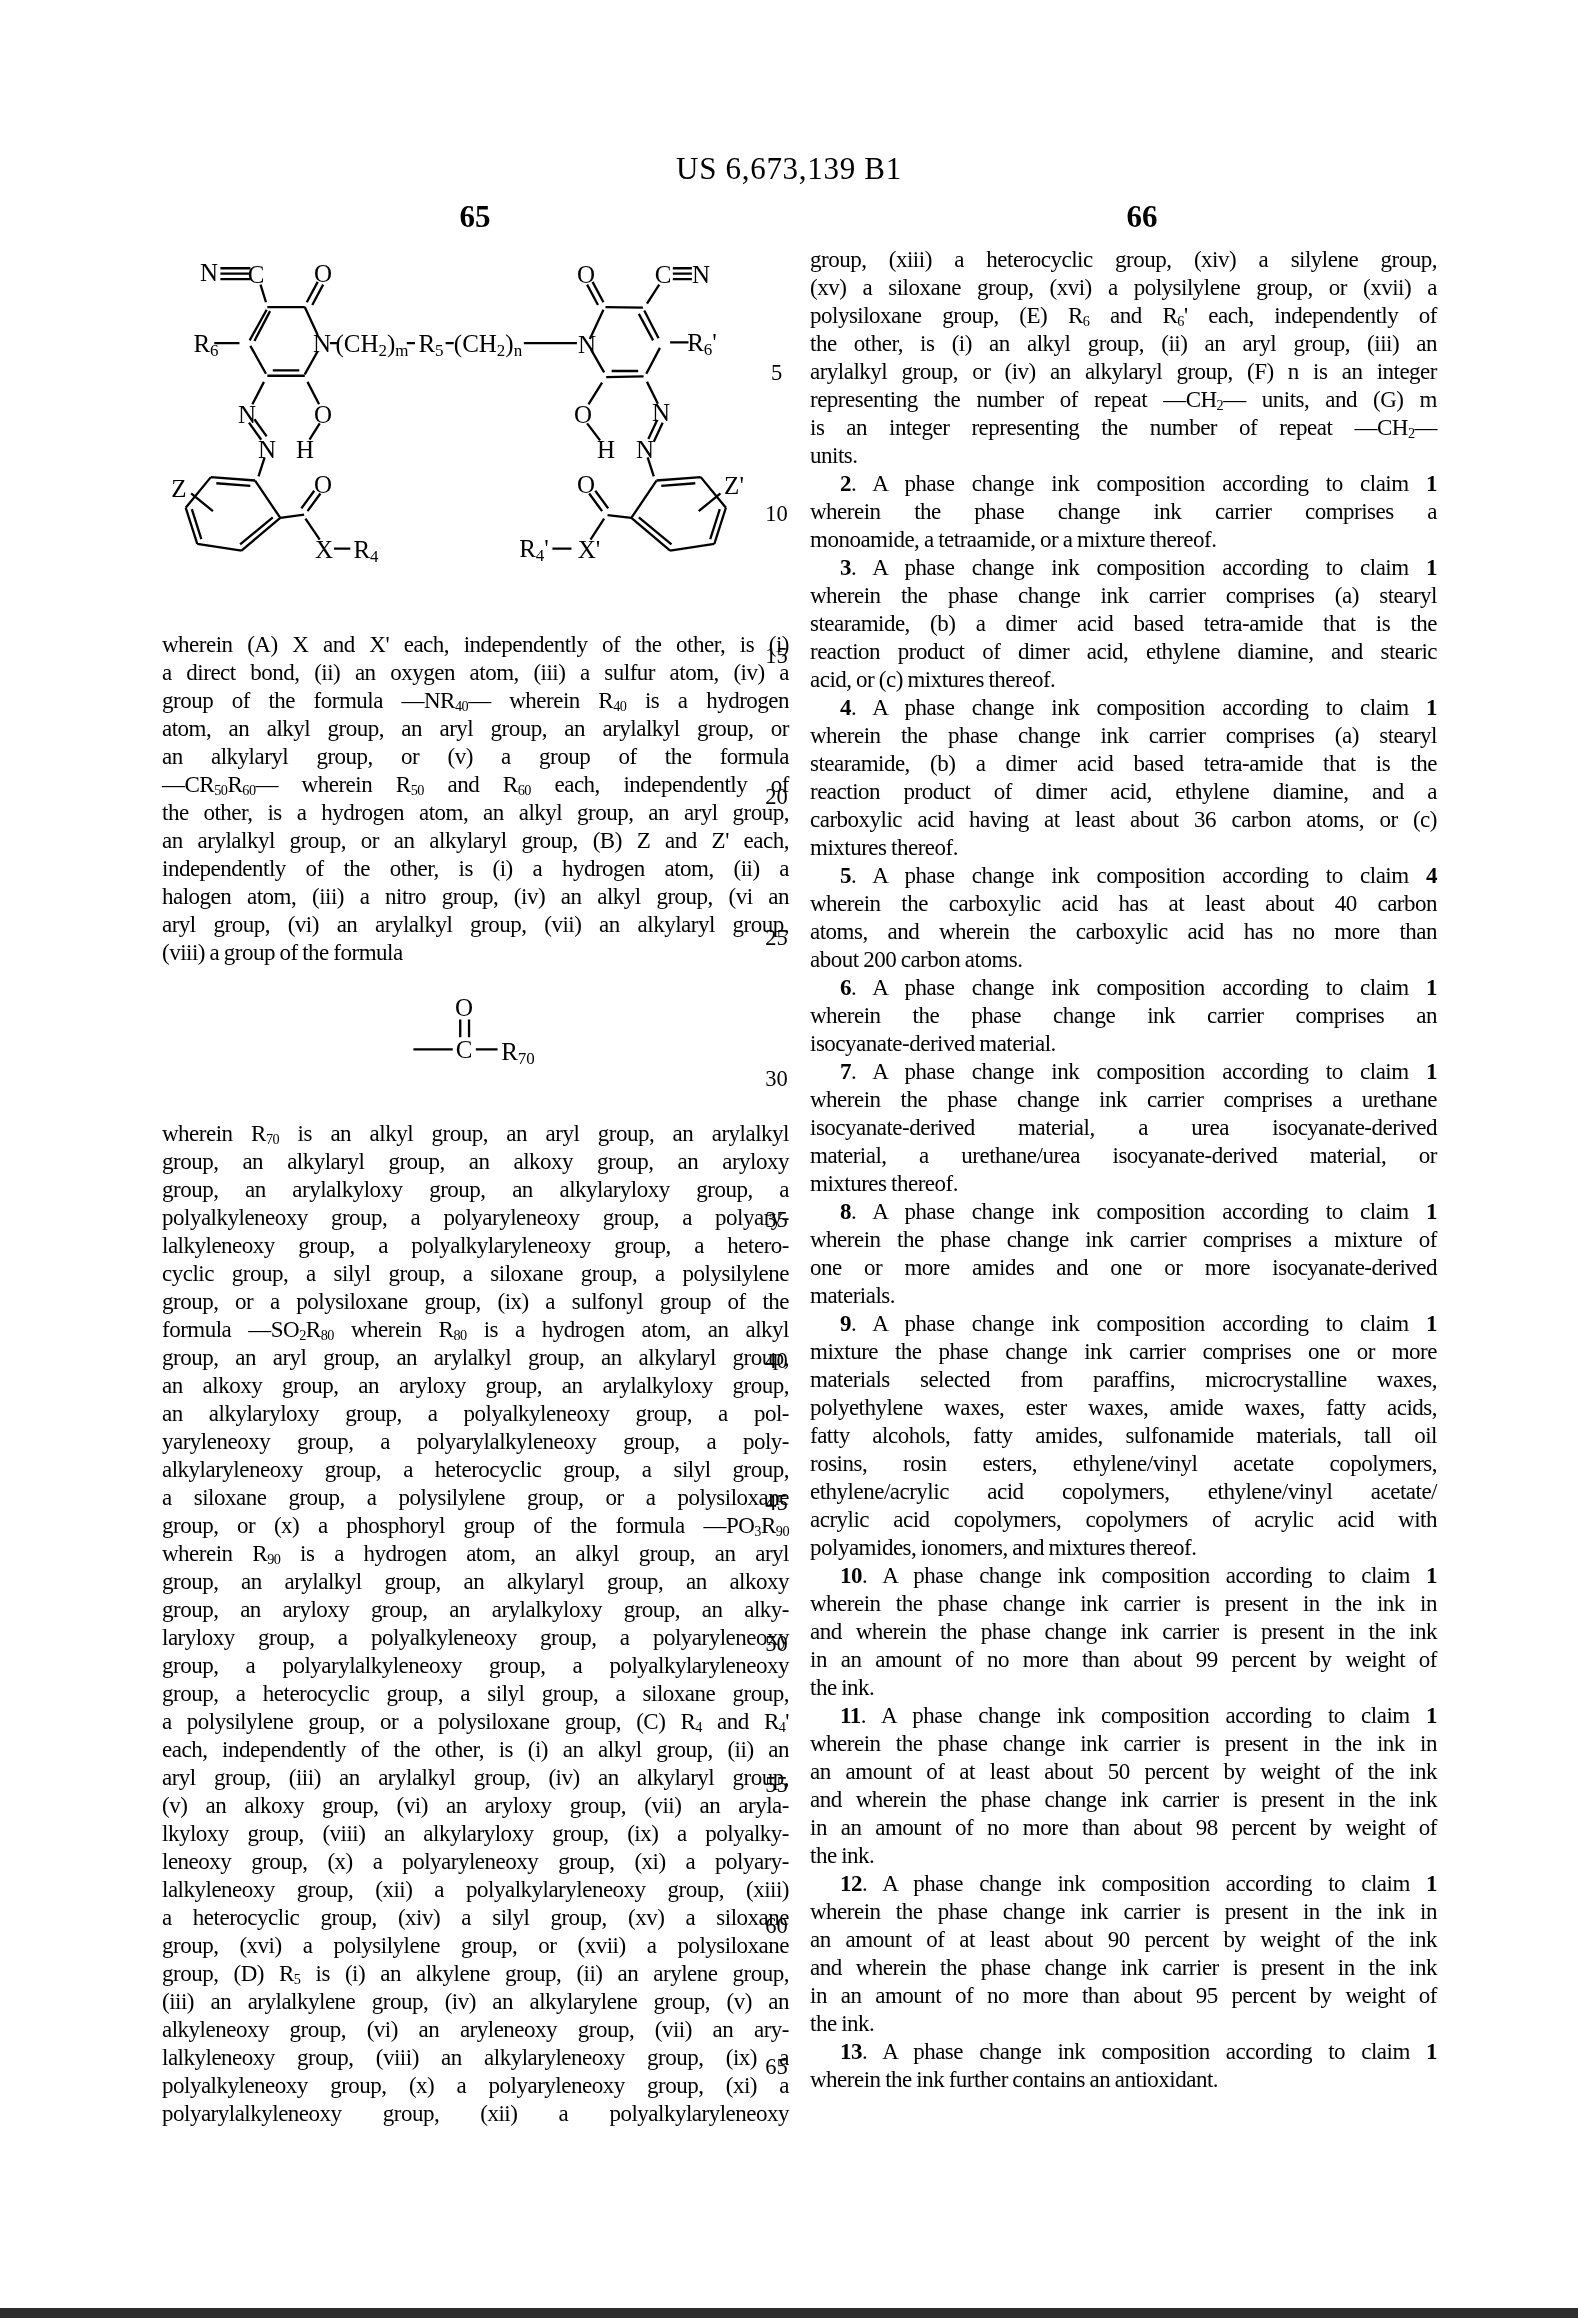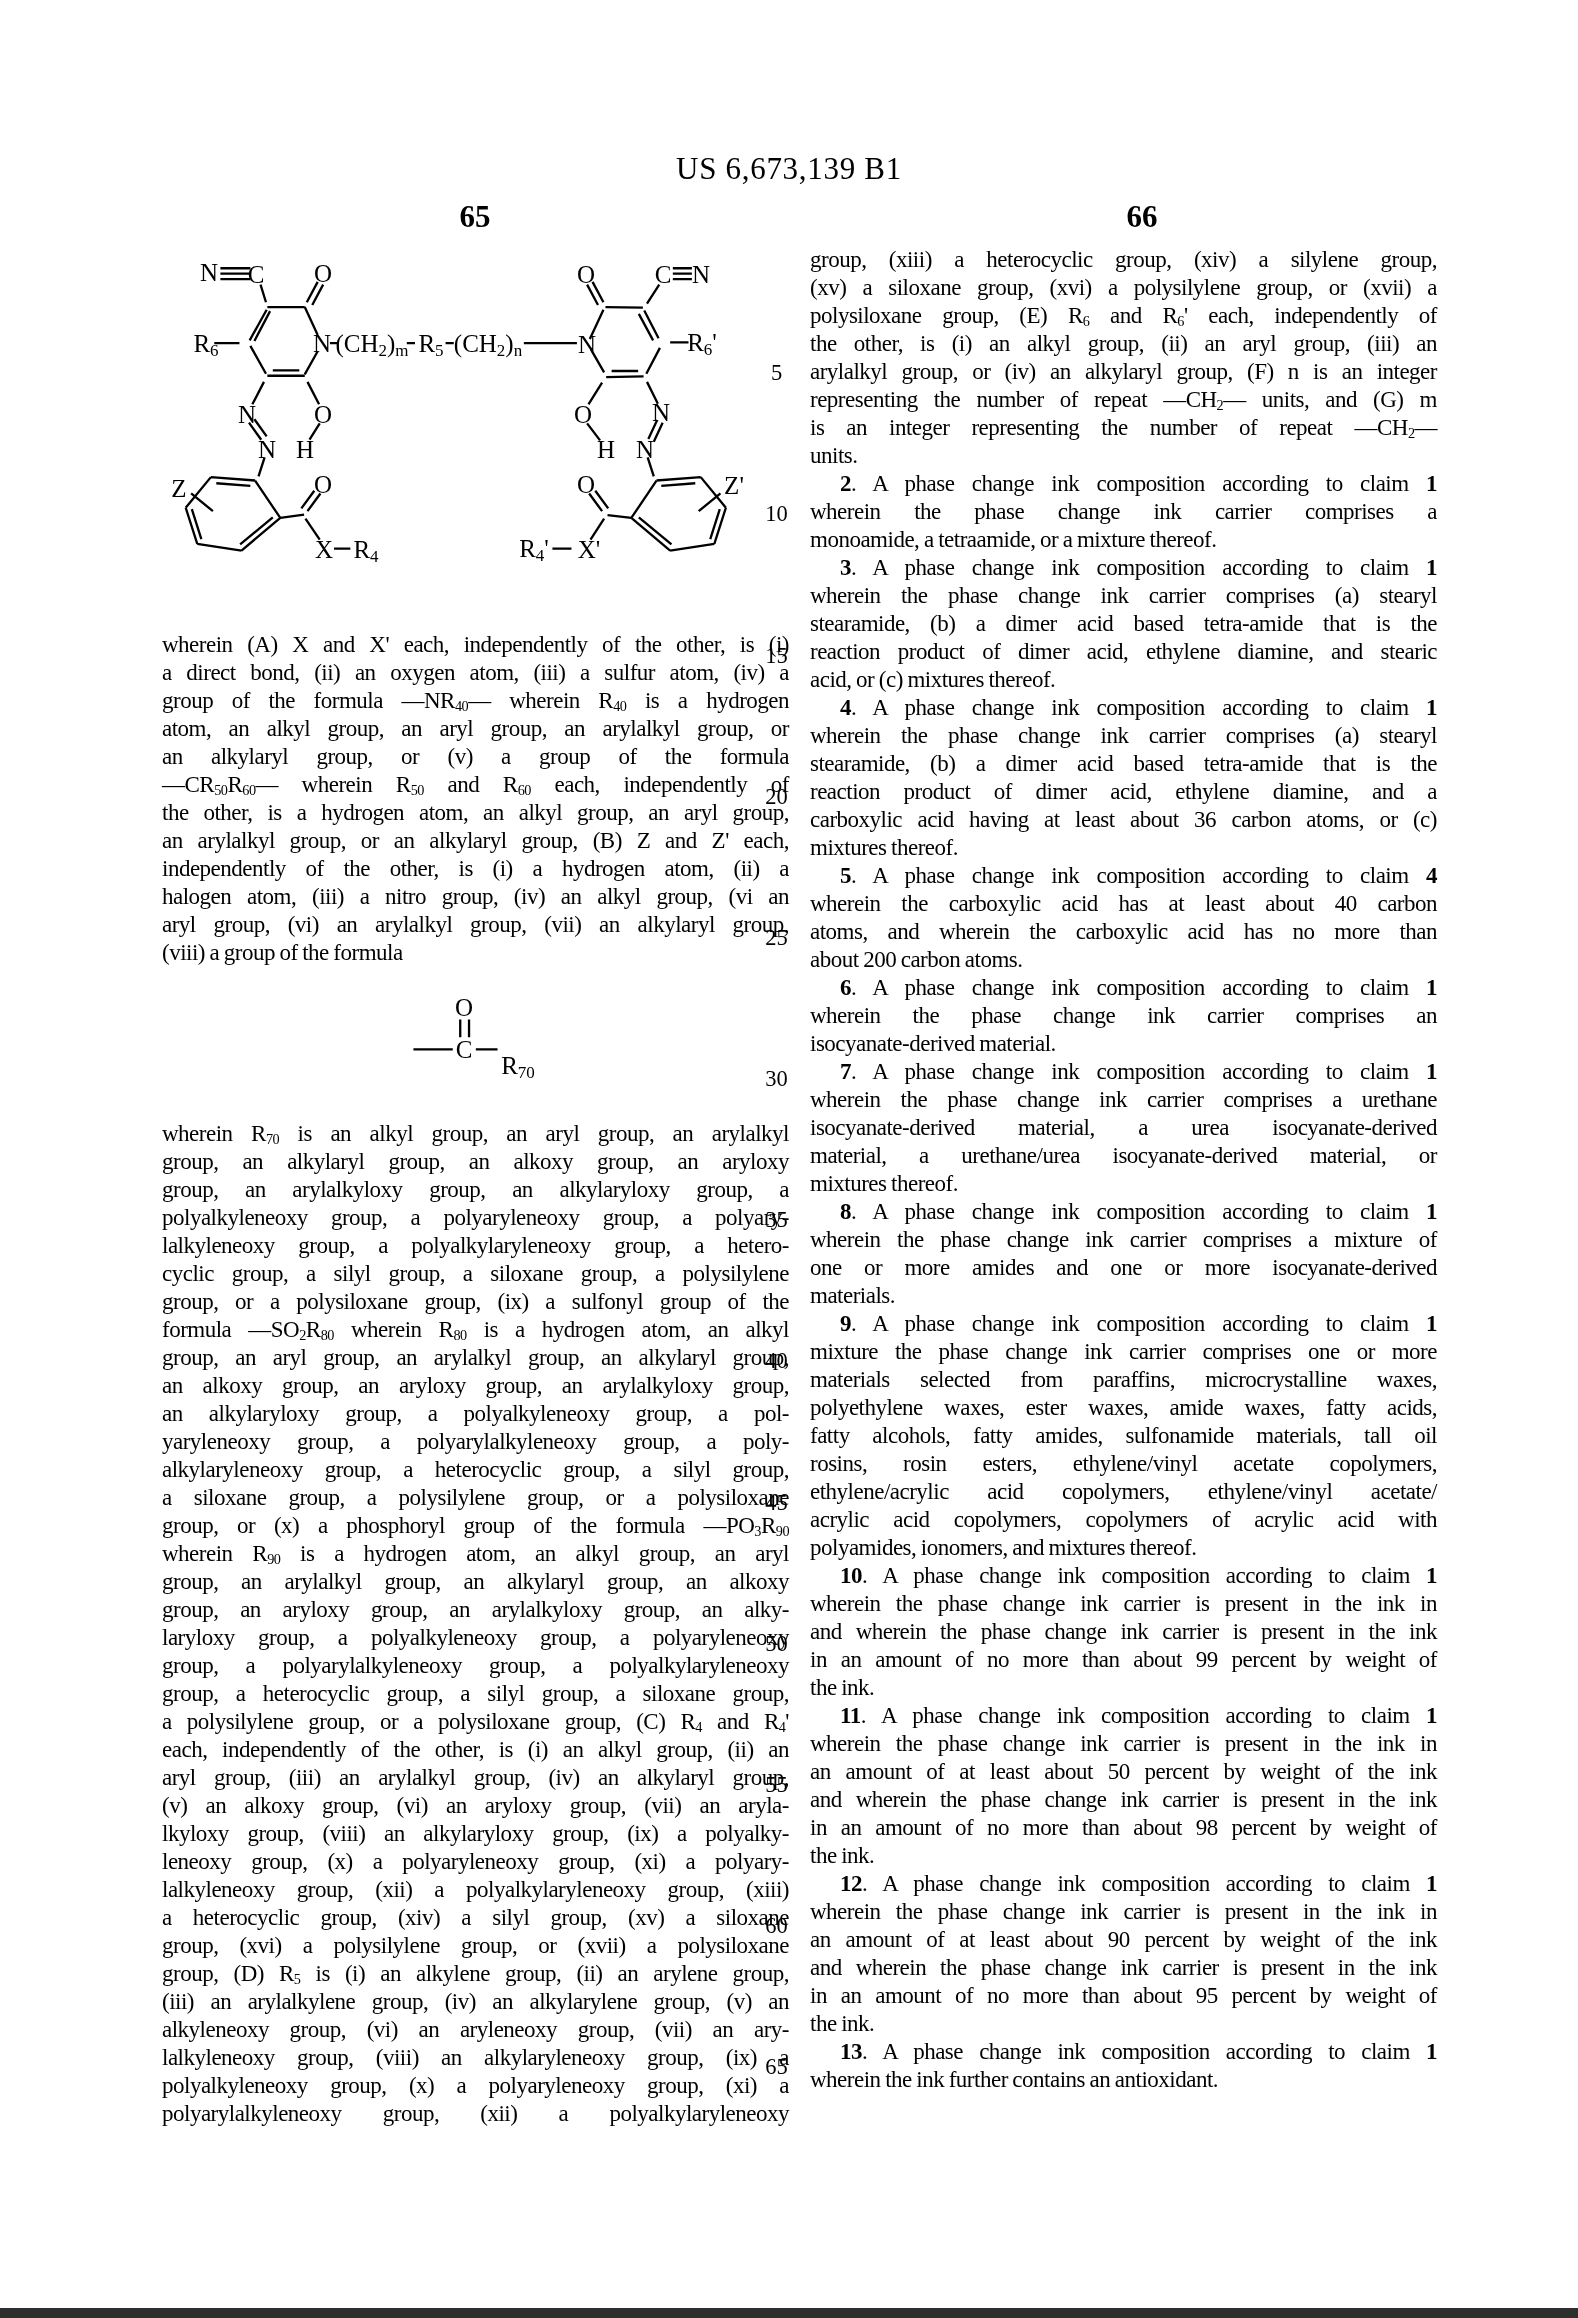--- a/index.html
+++ b/index.html
@@ -131,21 +131,21 @@
 <div class="structure" style="left:408px;top:988px;width:156px;height:99px;">
   <svg width="156" height="99" viewBox="0 0 230 145">
     <path fill="none" stroke="#000" stroke-width="3.4" d="
       M8 90 L66 90
       M77 72 L77 46 M90 72 L90 46
       M100 90 L132 90"></path>
   </svg>
   <div style="position:absolute;left:0;top:0;width:100%;height:100%;">
       <span class="atom" style="left: 56px; top: 19px;">O</span>
       <span class="atom" style="left: 56px; top: 61px;">C</span>
-      <span class="atom" style="left: 110px; top: 63px; margin-top: 14px;">R<sub>70</sub></span>
+      <span class="atom" style="left: 110px; top: 63px;">R<sub>70</sub></span>
     </div>
 </div>
 
 <div class="col" style="left:162px;top:631px;">
     <div class="tline">wherein (A) X and X' each, independently of the other, is (i)</div>
     <div class="tline">a direct bond, (ii) an oxygen atom, (iii) a sulfur atom, (iv) a</div>
     <div class="tline">group of the formula —NR<sub>40</sub>— wherein R<sub>40</sub> is a hydrogen</div>
     <div class="tline">atom, an alkyl group, an aryl group, an arylalkyl group, or</div>
     <div class="tline">an alkylaryl group, or (v) a group of the formula</div>
     <div class="tline">—CR<sub>50</sub>R<sub>60</sub>— wherein R<sub>50</sub> and R<sub>60</sub> each, independently of</div>

